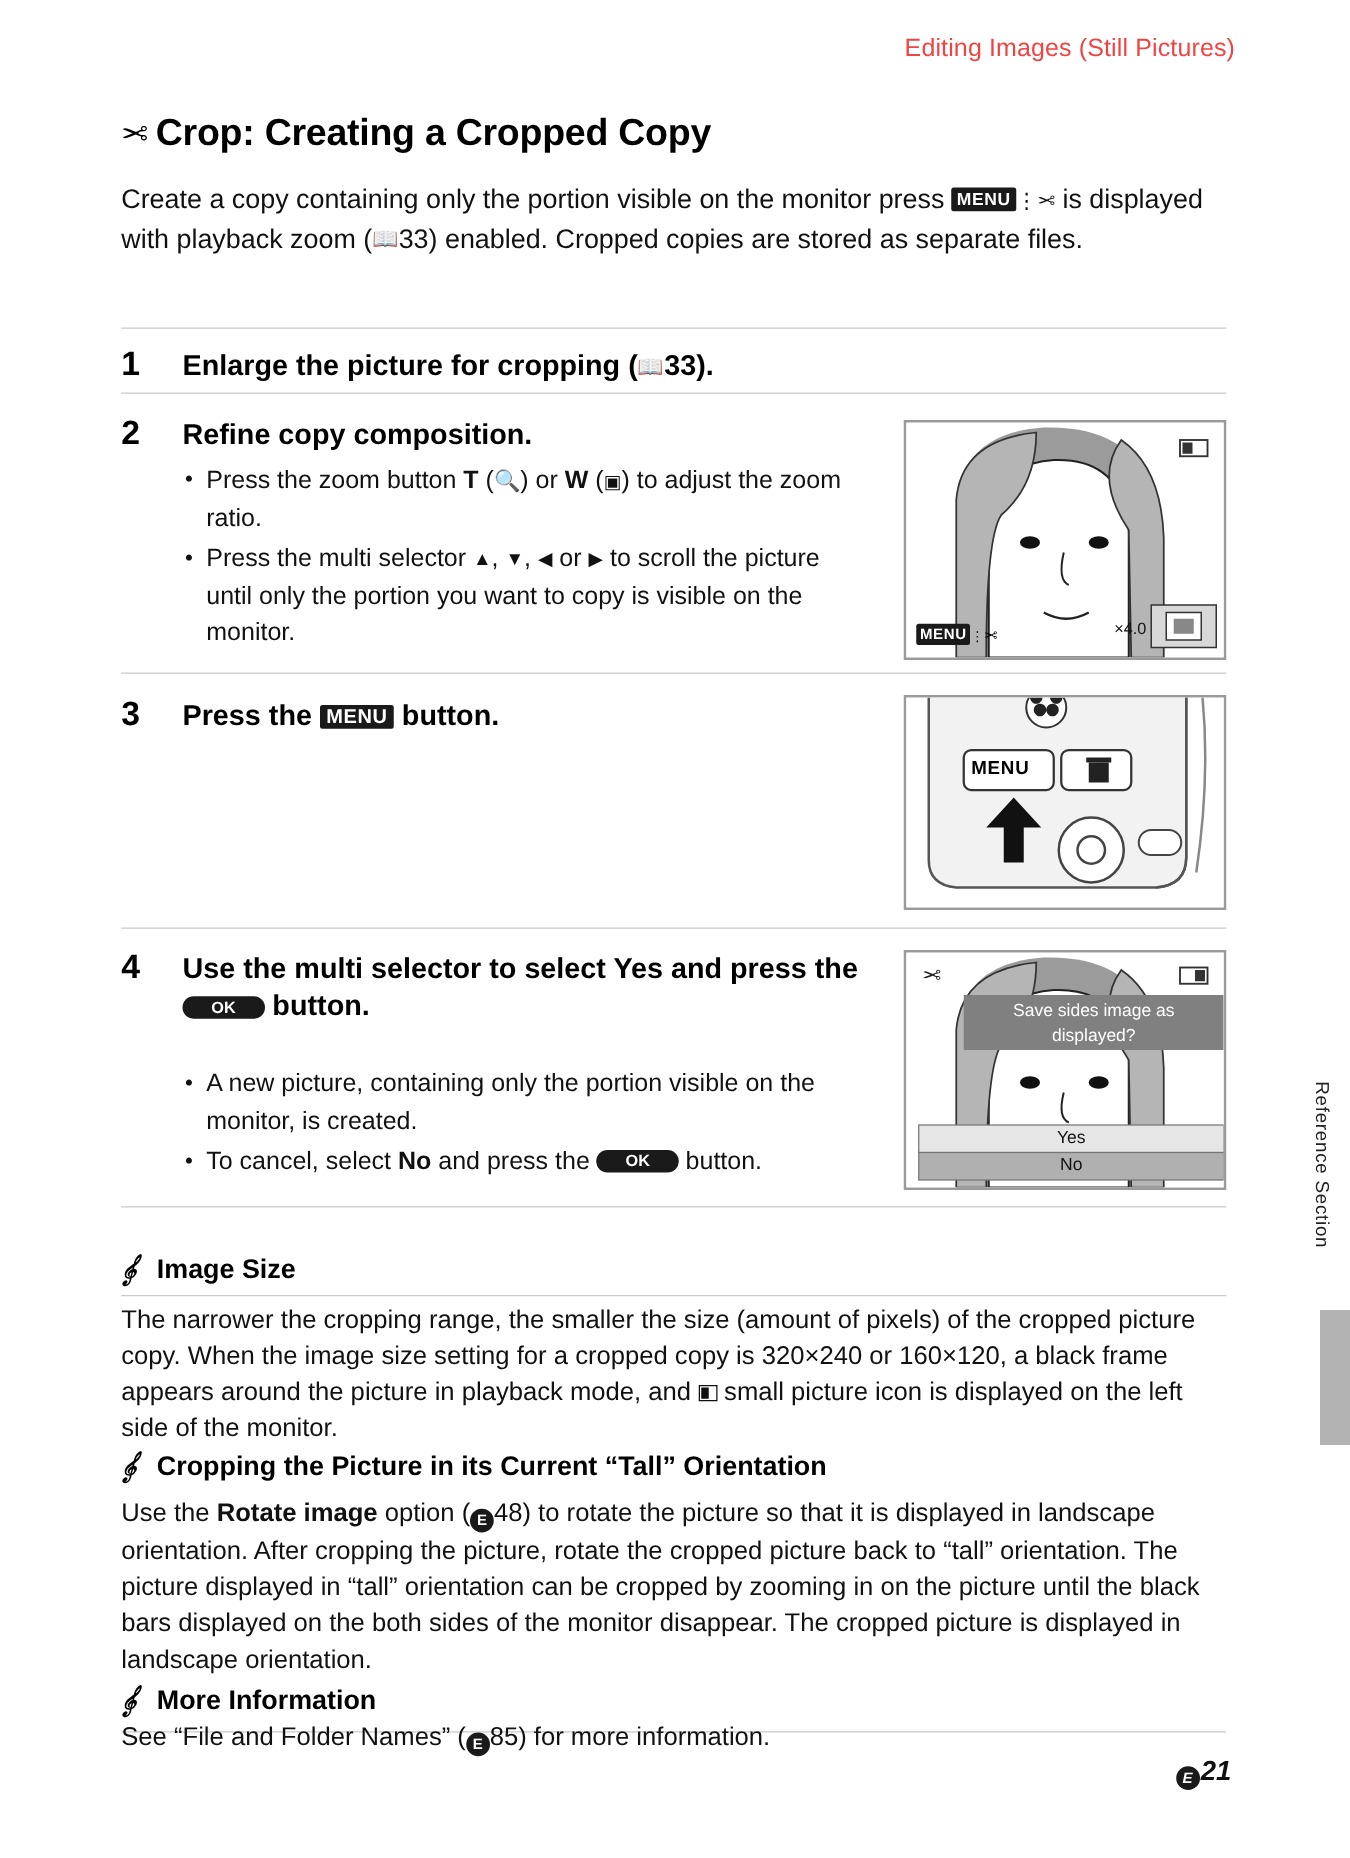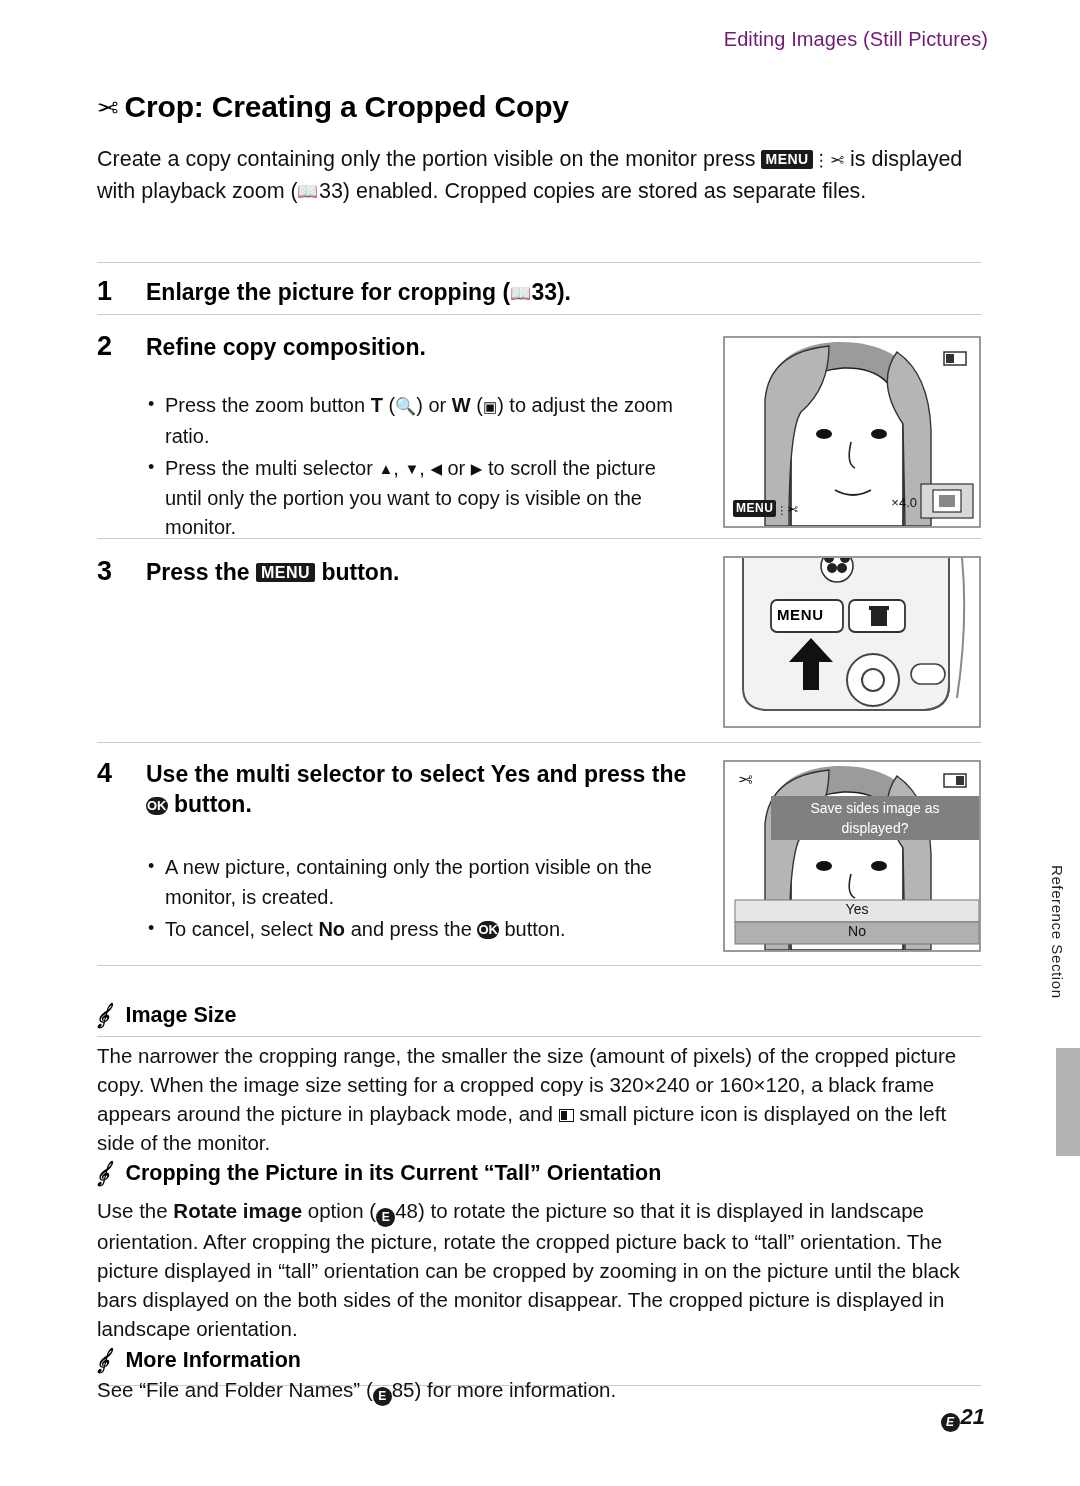--- a/index.html
+++ b/index.html
@@ -16,21 +16,21 @@
   .page {
     position: absolute;
     left: 0; top: 0;
     width: 1080px; height: 1486px;
   }
   .header-text {
     position: absolute;
     right: 92px;
     top: 28px;
     font-size: 20px;
-    color: #701a75;
+    color: #ef4444;
     letter-spacing: 0.1px;
   }
   h1.title {
     position: absolute;
     left: 97px;
     top: 90px;
     font-size: 30px;
     font-weight: bold;
     margin: 0;
     letter-spacing: -0.2px;
@@ -114,21 +114,21 @@
     letter-spacing: 0.5px;
     line-height: 15px;
   }
   .menu-icon.small { font-size: 12px; line-height: 13px; padding: 2px 3px; }
   .ok-icon {
     display: inline-block;
     background: #1a1a1a;
     color: #fff;
     font-size: 13px;
     font-weight: bold;
-    padding: 2px 1px;
+    padding: 2px 23px;
     border-radius: 9px;
     vertical-align: 2px;
     line-height: 14px;
   }
   .book-icon {
     display: inline-block;
     font-size: 17px;
     vertical-align: 1px;
   }
   .tri {
@@ -239,21 +239,21 @@
   <div class="step-num" style="top:276px;">1</div>
   <div class="step-body" style="top:277px; width:560px;">
     <span>Enlarge the picture for cropping (</span><span class="book-icon">📖</span><span>33).</span>
   </div>
 
   <div class="rule r2"></div>
 
   <div class="step-num" style="top:331px;">2</div>
   <div class="step-body" style="top:332px; width:560px;">Refine copy composition.</div>
 
-  <div class="bullets" style="top:370px; width:545px;margin-top:21px;">
+  <div class="bullets" style="top:370px; width:545px;">
     <div class="bullet">
       Press the zoom button <span class="b">T</span> (<span style="font-size:17px;">🔍</span>) or <span class="b">W</span> (<span style="font-size:15px;">▣</span>) to adjust the zoom ratio.
     </div>
     <div class="bullet">
       Press the multi selector <span class="tri">▲</span>, <span class="tri">▼</span>, <span class="tri">◀</span> or <span class="tri">▶</span> to scroll the picture until only the portion you want to copy is visible on the monitor.
     </div>
   </div>
 
   <div class="fig" id="fig-monitor">
     <svg width="254" height="188" viewBox="0 0 254 188">

